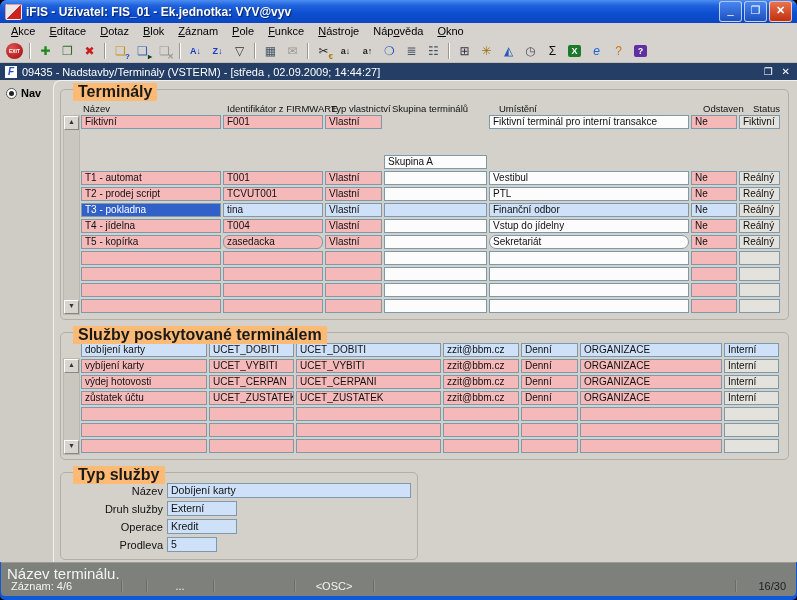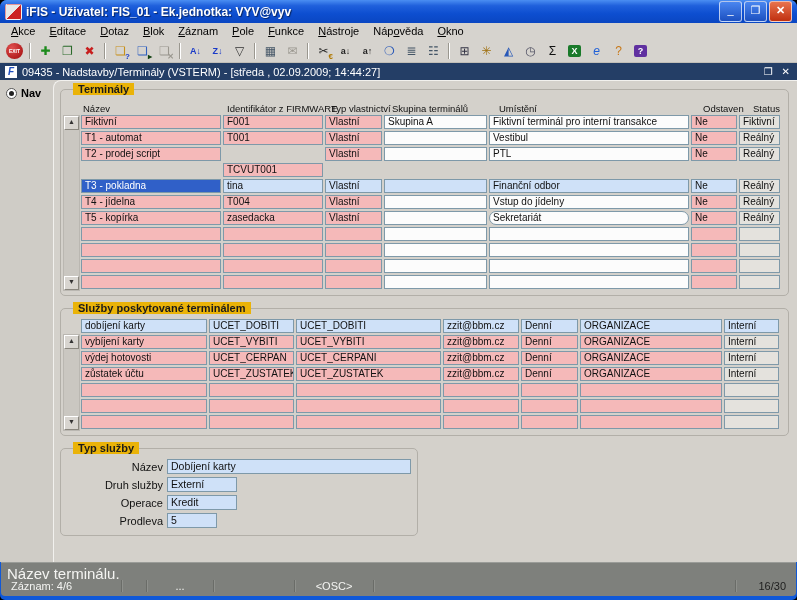--- a/index.html
+++ b/index.html
@@ -37,21 +37,21 @@
   .mdibtn{color:#fff;font-size:10px;padding:0 2px;}
   
   .content{flex:1;display:flex;min-height:0;background:#cfccc6;}
   .navstrip{width:53px;flex:0 0 auto;padding-top:7px;color:#000;}
   .navitem{display:flex;align-items:center;gap:4px;font-size:11px;font-weight:bold;padding-left:6px;}
   .radio{width:9px;height:9px;border-radius:50%;border:1px solid #555;background:#fff;position:relative;}
   .radio::after{content:"";position:absolute;inset:2px;background:#222;border-radius:50%;}
   .mainpanel{flex:1;background:#d4d1cb;border-left:1px solid #f2f1ee;border-top:1px solid #f2f1ee;border-top-left-radius:8px;
     padding:8px 6px 0 4px;min-width:0;}
   .grp{border:1px solid #b2afa8;border-radius:5px;position:relative;margin:0 2px 12px 2px;padding:10px 2px 4px 2px;}
-  .grp .legend{position:absolute;top:-7px;left:12px;background:#eab308;padding:0 5px;font-size:11px;font-weight:bold;color:#1a1a1a;}
+  .grp .legend{position:absolute;top:-7px;left:12px;background:#fdba74;padding:0 5px;font-size:16px;font-weight:bold;color:#1a1a1a;}
   
   .tablewrap{display:flex;gap:1px;}
   .scrollstrip{width:15px;flex:0 0 auto;display:flex;flex-direction:column;margin-top:15px;background:#cac7c1;border:1px solid #bab7b1;}
   .sbtn{height:12px;background:#d8d5d0;border:1px solid;border-color:#fff #8a877f #8a877f #fff;font-size:7px;line-height:10px;text-align:center;color:#333;}
   .strack{flex:1;}
   .gridarea{flex:1;min-width:0;}
   .hdrrow{display:flex;gap:2px;height:14px;align-items:flex-end;margin-bottom:1px;}
   .hcell{font-size:9.5px;color:#111;white-space:nowrap;overflow:visible;padding-left:2px;flex:0 0 auto;}
   .trow{display:flex;gap:2px;margin-bottom:2px;}
   .cell{height:12px;font-size:10px;line-height:12px;padding:0 3px;border:1px solid #7e99a9;white-space:nowrap;overflow:hidden;flex:0 0 auto;color:#111;}
@@ -229,37 +229,37 @@
                 <div class="hcell" style="width: 57px;">Typ vlastnictví</div>
                 <div class="hcell" style="width: 103px;">Skupina terminálů</div>
                 <div class="hcell" style="width: 200px;">Umístění</div>
                 <div class="hcell" style="width: 46px;">Odstaven</div>
                 <div class="hcell" style="width: 41px;">Status</div>
               </div>
               <div class="trow">
                 <div class="cell pink" style="width: 132px;">Fiktivní</div>
                 <div class="cell pink" style="width: 92px;">F001</div>
                 <div class="cell pink" style="width: 49px;">Vlastní</div>
-                <div class="cell white" style="width: 95px;">Skupina A</div>
+                <div class="cell white" style="width: 95px; margin-top: 40px;">Skupina A</div>
                 <div class="cell white" style="width: 192px;">Fiktivní terminál pro interní transakce</div>
                 <div class="cell pink" style="width: 38px;">Ne</div>
                 <div class="cell gray" style="width: 33px;">Fiktivní</div>
               </div>
               <div class="trow">
                 <div class="cell pink" style="width: 132px;">T1 - automat</div>
                 <div class="cell pink" style="width: 92px;">T001</div>
                 <div class="cell pink" style="width: 49px;">Vlastní</div>
                 <div class="cell white" style="width: 95px;"></div>
                 <div class="cell white" style="width: 192px;">Vestibul</div>
                 <div class="cell pink" style="width: 38px;">Ne</div>
                 <div class="cell gray" style="width: 33px;">Reálný</div>
               </div>
               <div class="trow">
                 <div class="cell pink" style="width: 132px;">T2 - prodej script</div>
-                <div class="cell pink" style="width: 92px; margin-top: 16px;">TCVUT001</div>
+                <div class="cell pink" style="width: 92px;">TCVUT001</div>
                 <div class="cell pink" style="width: 49px;">Vlastní</div>
                 <div class="cell white" style="width: 95px;"></div>
                 <div class="cell white" style="width: 192px;">PTL</div>
                 <div class="cell pink" style="width: 38px;">Ne</div>
                 <div class="cell gray" style="width: 33px;">Reálný</div>
               </div>
               <div class="trow">
                 <div class="cell curdark" style="width: 132px;">T3 - pokladna</div>
                 <div class="cell curlite" style="width: 92px;">tina</div>
                 <div class="cell curlite" style="width: 49px;">Vlastní</div>
@@ -272,21 +272,21 @@
                 <div class="cell pink" style="width: 132px;">T4 - jídelna</div>
                 <div class="cell pink" style="width: 92px;">T004</div>
                 <div class="cell pink" style="width: 49px;">Vlastní</div>
                 <div class="cell white" style="width: 95px;"></div>
                 <div class="cell white" style="width: 192px;">Vstup do jídelny</div>
                 <div class="cell pink" style="width: 38px;">Ne</div>
                 <div class="cell gray" style="width: 33px;">Reálný</div>
               </div>
               <div class="trow">
                 <div class="cell pink" style="width: 132px;">T5 - kopírka</div>
-                <div class="cell pink" style="width: 92px;">zasedacka</div>
+                <div class="cell pink" style="width: 92px; border-radius: 6px;">zasedacka</div>
                 <div class="cell pink" style="width: 49px;">Vlastní</div>
                 <div class="cell white" style="width: 95px;"></div>
                 <div class="cell white" style="width: 192px; border-radius: 7px;">Sekretariát</div>
                 <div class="cell pink" style="width: 38px;">Ne</div>
                 <div class="cell gray" style="width: 33px;">Reálný</div>
               </div>
               <div class="trow">
                 <div class="cell pink" style="width: 132px;"></div>
                 <div class="cell pink" style="width: 92px;"></div>
                 <div class="cell pink" style="width: 49px;"></div>

